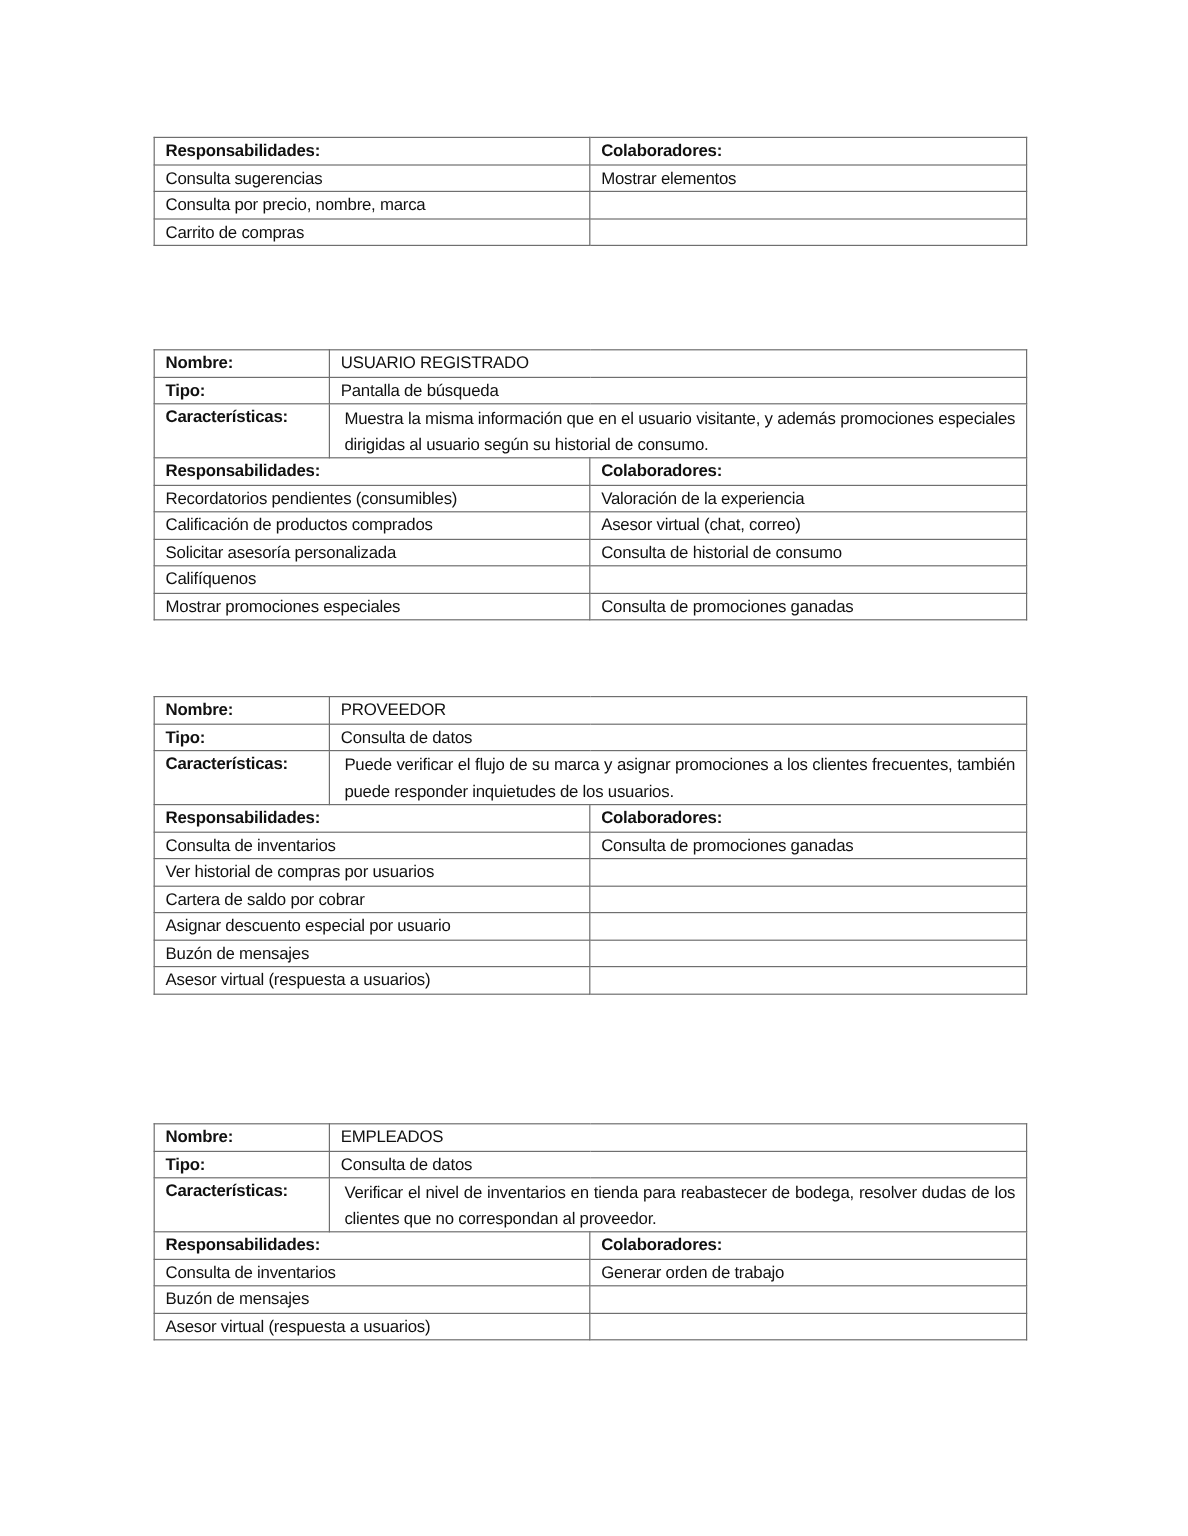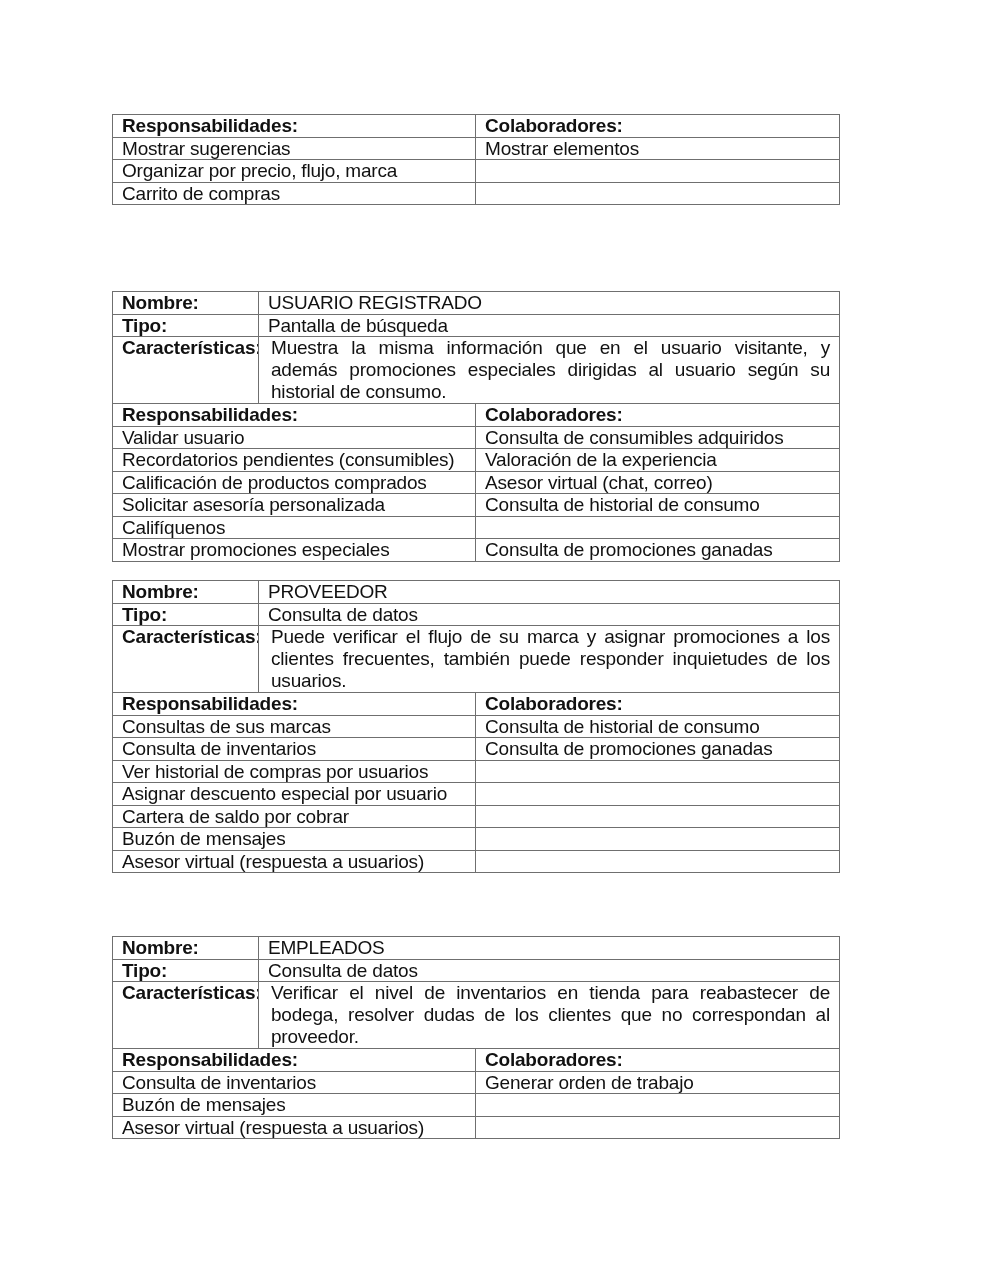--- a/index.html
+++ b/index.html
@@ -9,25 +9,25 @@
     }
     body {
       width: 990px;
       height: 1280px;
       position: relative;
       font-family: "Liberation Sans", sans-serif;
       color: #111111;
     }
     .card {
       position: absolute;
-      left: 112px;
+      left: 128px;
       width: 727px;
       border-collapse: collapse;
       table-layout: fixed;
-      font-size: 19px;
+      font-size: 14px;
       letter-spacing: -0.2px;
     }
     .card td {
       border: 1px solid #6f6f6f;
       padding: 0 9px;
       height: 21.5px;
       line-height: 21.5px;
       vertical-align: top;
       overflow: hidden;
       white-space: nowrap;
@@ -56,25 +56,25 @@
       <col class="col-a">
       <col class="col-b">
       <col class="col-c">
     </colgroup>
   <tbody>
       <tr>
     <td colspan="2" class="bold">Responsabilidades:</td>
     <td class="bold">Colaboradores:</td>
   </tr>
   <tr>
-    <td colspan="2">Mostrar sugerencias</td>
+    <td colspan="2">Consulta sugerencias</td>
     <td>Mostrar elementos</td>
   </tr>
   <tr>
-    <td colspan="2">Organizar por precio, flujo, marca</td>
+    <td colspan="2">Consulta por precio, nombre, marca</td>
     <td></td>
   </tr>
   <tr>
     <td colspan="2">Carrito de compras</td>
     <td></td>
   </tr>
 </tbody>
   </table>
 
 <table class="card" style="top:291px;">
@@ -94,24 +94,20 @@
   </tr>
   <tr>
     <td class="bold">Características:</td>
     <td colspan="2" class="wrap">Muestra la misma información que en el usuario visitante, y además promociones especiales dirigidas al usuario según su historial de consumo.</td>
   </tr>
   <tr>
     <td colspan="2" class="bold">Responsabilidades:</td>
     <td class="bold">Colaboradores:</td>
   </tr>
   <tr>
-    <td colspan="2">Validar usuario</td>
-    <td>Consulta de consumibles adquiridos</td>
-  </tr>
-  <tr>
     <td colspan="2">Recordatorios pendientes (consumibles)</td>
     <td>Valoración de la experiencia</td>
   </tr>
   <tr>
     <td colspan="2">Calificación de productos comprados</td>
     <td>Asesor virtual (chat, correo)</td>
   </tr>
   <tr>
     <td colspan="2">Solicitar asesoría personalizada</td>
     <td>Consulta de historial de consumo</td>
@@ -144,37 +140,33 @@
   </tr>
   <tr>
     <td class="bold">Características:</td>
     <td colspan="2" class="wrap">Puede verificar el flujo de su marca y asignar promociones a los clientes frecuentes, también puede responder inquietudes de los usuarios.</td>
   </tr>
   <tr>
     <td colspan="2" class="bold">Responsabilidades:</td>
     <td class="bold">Colaboradores:</td>
   </tr>
   <tr>
-    <td colspan="2">Consultas de sus marcas</td>
-    <td>Consulta de historial de consumo</td>
-  </tr>
-  <tr>
     <td colspan="2">Consulta de inventarios</td>
     <td>Consulta de promociones ganadas</td>
   </tr>
   <tr>
     <td colspan="2">Ver historial de compras por usuarios</td>
     <td></td>
   </tr>
   <tr>
+    <td colspan="2">Cartera de saldo por cobrar</td>
+    <td></td>
+  </tr>
+  <tr>
     <td colspan="2">Asignar descuento especial por usuario</td>
-    <td></td>
-  </tr>
-  <tr>
-    <td colspan="2">Cartera de saldo por cobrar</td>
     <td></td>
   </tr>
   <tr>
     <td colspan="2">Buzón de mensajes</td>
     <td></td>
   </tr>
   <tr>
     <td colspan="2">Asesor virtual (respuesta a usuarios)</td>
     <td></td>
   </tr>

